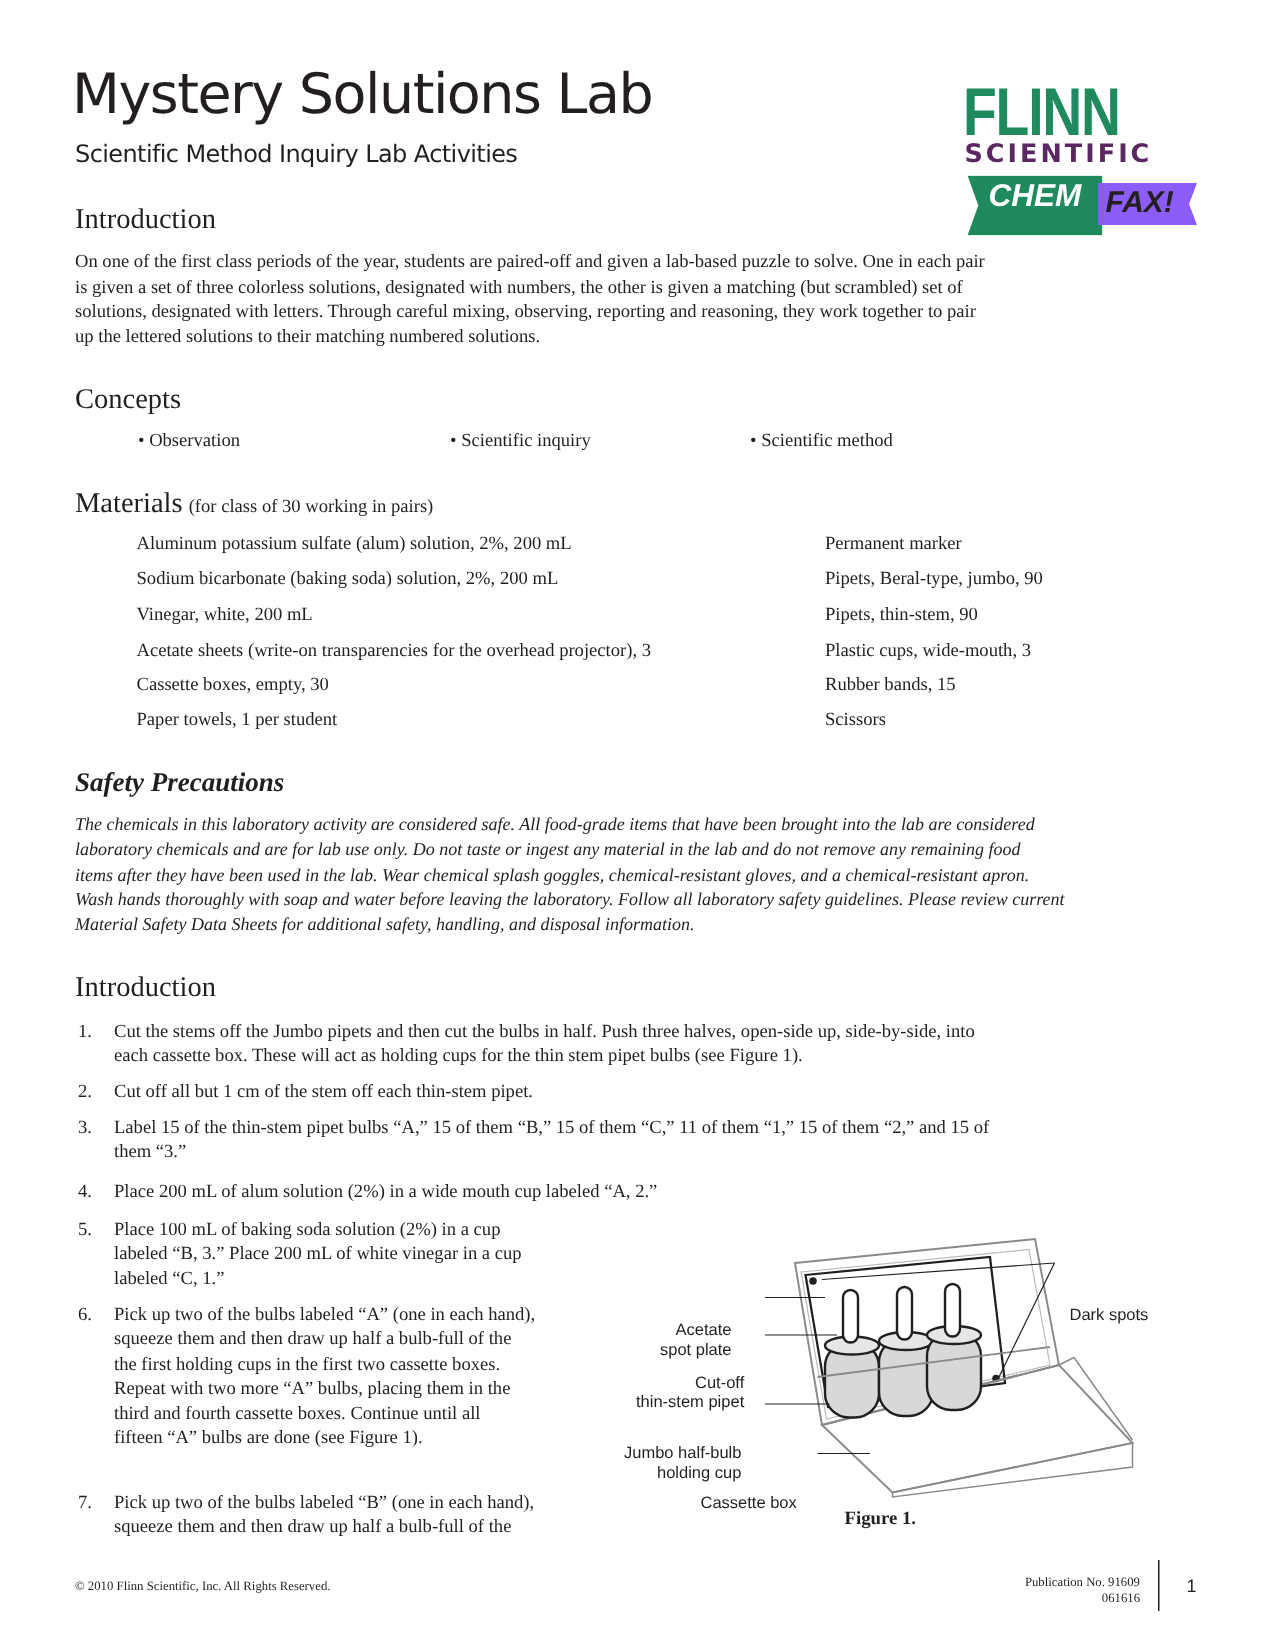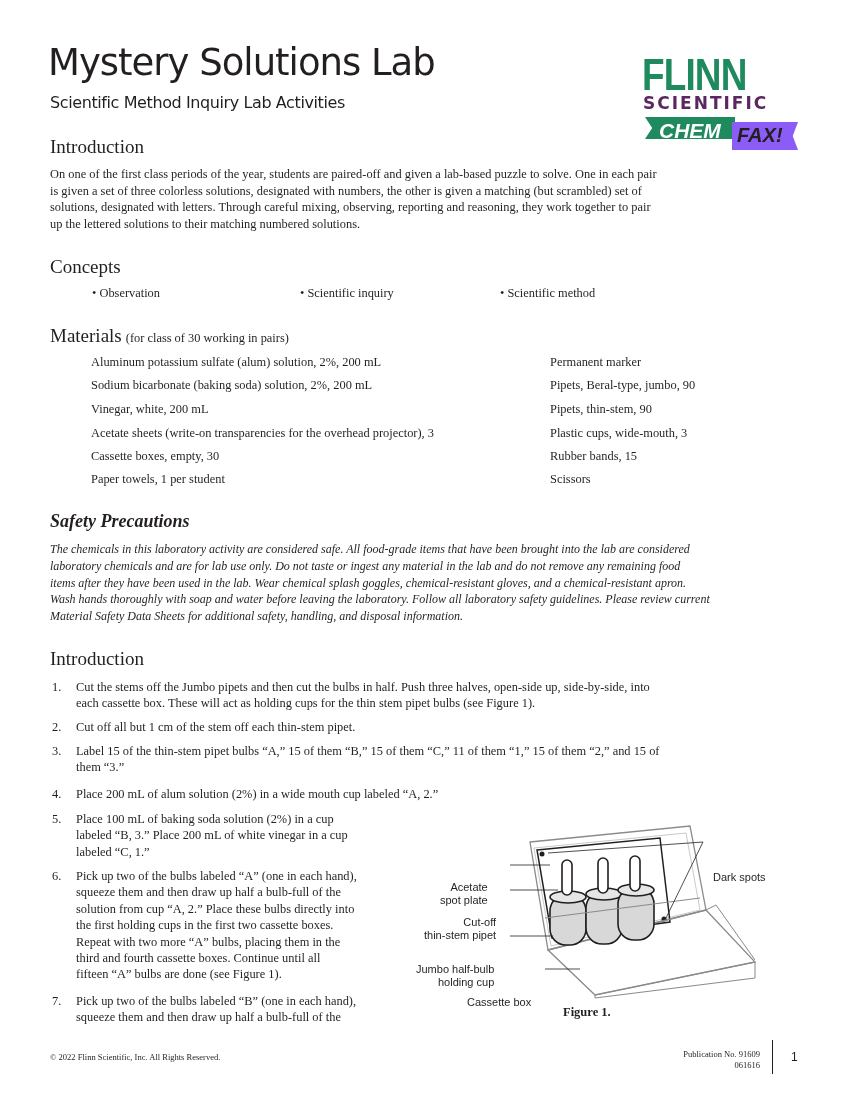--- a/index.html
+++ b/index.html
@@ -3,21 +3,21 @@
 <meta charset="utf-8">
 <style>
   html, body { margin: 0; padding: 0; background: #ffffff; }
   body { width: 850px; height: 1100px; position: relative; overflow: hidden; color: #231f20; font-family: "Liberation Serif", serif; }
   .abs { position: absolute; }
   .title { left: 48px; top: 44px; font-family: "DejaVu Sans", sans-serif; font-size: 37px; font-weight: normal; letter-spacing: -1px; color: #231f20; line-height: 1; }
   .subtitle { left: 50px; top: 93px; font-family: "DejaVu Sans", sans-serif; font-size: 16px; letter-spacing: -0.4px; color: #231f20; }
   .logo { left: 640px; top: 52px; width: 160px; height: 100px; }
   .logo .flinn { position: absolute; left: 2px; top: 0; font-family: "Liberation Sans", sans-serif; font-weight: bold; font-size: 45px; color: #1e8a5e; letter-spacing: -1px; line-height: 1; transform: scaleX(0.82); transform-origin: left top; }
   .logo .sci { position: absolute; left: 3px; top: 43px; font-family: "DejaVu Sans", sans-serif; font-weight: bold; font-size: 17px; color: #5b2760; letter-spacing: 2px; line-height: 1; }
-  .logo .chem { position: absolute; left: 5px; top: 65px; width: 90px; height: 22px; background: #1e8a5e; clip-path: polygon(0 0, 100% 0, 100% 100%, 0 100%, 8% 50%); }
+  .logo .chem { position: absolute; left: 5px; top: 65px; width: 90px; height: 40px; background: #1e8a5e; clip-path: polygon(0 0, 100% 0, 100% 100%, 0 100%, 8% 50%); }
   .logo .chem span { position: absolute; left: 14px; top: 3px; font-family: "Liberation Sans", sans-serif; font-weight: bold; font-style: italic; font-size: 21px; color: #fff; line-height: 1; }
   .logo .fax { position: absolute; left: 92px; top: 70px; width: 66px; height: 28px; background: #8b5cf6; clip-path: polygon(0 0, 100% 0, 92% 50%, 100% 100%, 0 100%); }
   .logo .fax span { position: absolute; left: 5px; top: 3px; font-family: "Liberation Sans", sans-serif; font-weight: bold; font-style: italic; font-size: 20px; color: #231f20; line-height: 1; }
 
   h2.sec { position: absolute; margin: 0; font-family: "Liberation Serif", serif; font-weight: normal; font-size: 19px; color: #231f20; }
   .para { position: absolute; font-family: "Liberation Serif", serif; font-size: 12.4px; line-height: 16.5px; color: #231f20; }
   .ital { font-style: italic; }
   .concepts { position: absolute; top: 286px; left: 92px; width: 600px; font-size: 12.4px; }
   .concepts span { position: absolute; white-space: nowrap; }
   .mat { position: absolute; font-size: 12.4px; white-space: nowrap; }
@@ -124,21 +124,20 @@
     <div>Place 100 mL of baking soda solution (2%) in a cup</div>
     <div>labeled “B, 3.” Place 200 mL of white vinegar in a cup</div>
     <div>labeled “C, 1.”</div>
   </div>
 </div>
 <div class="step" style="left:52px; top:868px; width:360px;">
   <span class="num">6.</span>
   <div class="txt" style="white-space:nowrap;">
     <div>Pick up two of the bulbs labeled “A” (one in each hand),</div>
     <div>squeeze them and then draw up half a bulb-full of the</div>
-    <div>solution from cup “A, 2.” Place these bulbs directly into</div>
     <div>the first holding cups in the first two cassette boxes.</div>
     <div>Repeat with two more “A” bulbs, placing them in the</div>
     <div>third and fourth cassette boxes. Continue until all</div>
     <div>fifteen “A” bulbs are done (see Figure 1).</div>
   </div>
 </div>
 <div class="step" style="left:52px; top:993px; width:360px;">
   <span class="num">7.</span>
   <div class="txt" style="white-space:nowrap;">
     <div>Pick up two of the bulbs labeled “B” (one in each hand),</div>
@@ -195,19 +194,19 @@
   </div>
   <div class="fig-label" style="left:416px; top:927px;">
     <div>Jumbo half-bulb</div>
     <div>holding cup</div>
   </div>
   <div class="fig-label" style="left:467px; top:960px;">Cassette box</div>
   <div class="fig-label" style="left:713px; top:835px;">Dark spots</div>
   <div class="fig-caption">Figure 1.</div>
 </div>
 
-<div class="footer" style="left:50px; top:1052px;">© 2022 Flinn Scientific, Inc. All Rights Reserved.</div>
+<div class="footer" style="left:50px; top:1052px;">© 2010 Flinn Scientific, Inc. All Rights Reserved.</div>
 <div class="footer" style="left:665px; top:1049px; text-align:right; width:95px; line-height:11px;">
   <div>Publication No. 91609</div>
   <div>061616</div>
 </div>
 <div class="abs" style="left:772px; top:1040px; width:1px; height:34px; background:#231f20;"></div>
 <div class="footer" style="left:791px; top:1050px; font-size:12px; font-family:'Liberation Sans', sans-serif;">1</div>
 
 </body></html>

